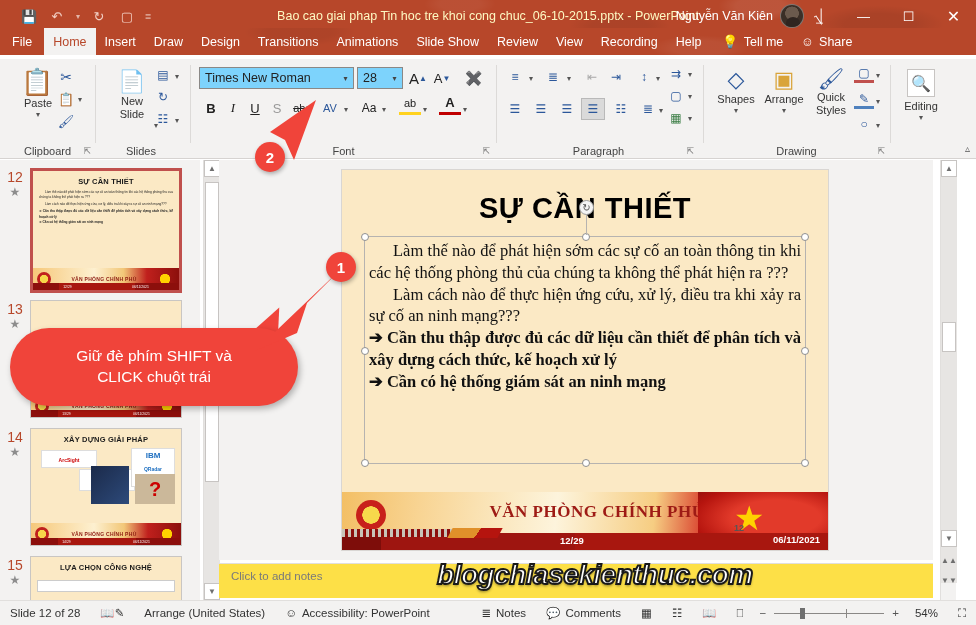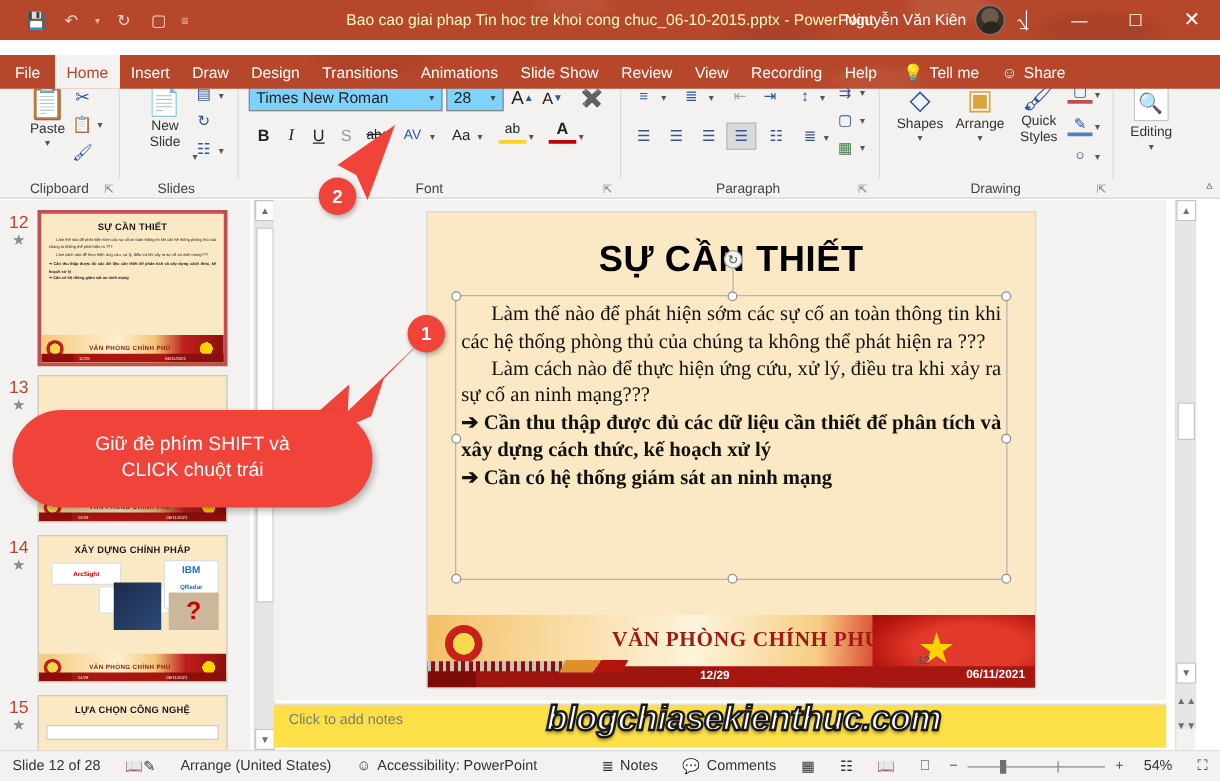--- a/index.html
+++ b/index.html
@@ -53,21 +53,21 @@
     border-radius: 50% 50% 40% 40%; background:#2f2520;
   }
   .wbtns { position: absolute; right: 0; top: 0; height: 32px; display: flex; z-index: 3; }
   .wbtn { width: 45px; height: 32px; display:flex; align-items:center; justify-content:center;
           color:#fff; font-size: 13px; }
   .wbtn.ribbon-opt { font-size: 14px; }
   .wbtn.close { font-size: 16px; }
 
   
   .tabbar {
-    position: absolute; top: 44px; left: 0; width: 976px; height: 27px;
+    position: absolute; top: 28px; left: 0; width: 976px; height: 27px;
     background: #b7472a; display: flex; align-items: flex-start; z-index: 2;
   }
   .tabbar::after {
     content:""; position:absolute; inset:0;
     background:
       radial-gradient(ellipse 80px 20px at 300px 4px, rgba(0,0,0,.05) 40%, transparent 70%),
       radial-gradient(ellipse 70px 18px at 700px 20px, rgba(255,255,255,.05) 40%, transparent 70%);
     pointer-events:none;
   }
   .tab {
@@ -519,21 +519,21 @@
         </div>
       </div>
     </div>
 
     <div class="thumb-row" style="top:268px;">
       <div class="thumb-num">
         <span>14</span>
         <span class="star">★</span>
       </div>
       <div class="slide-mini" style="height:118px;">
-        <div class="mini-title">XÂY DỰNG CHÍNH PHÁP</div>
+        <div class="mini-title">XÂY DỰNG GIẢI PHÁP</div>
         <div style="position:relative;height:64px;">
           <div style="position:absolute;left:10px;top:6px;width:56px;height:18px;background:#fff;border:1px solid #ddd;font-size:5px;color:#c00;text-align:center;line-height:18px;font-weight:bold;">ArcSight</div>
           <div style="position:absolute;left:10px;top:25px;width:56px;height:22px;background:#fff;border:1px solid #ddd;font-size:9px;color:#0096d6;text-align:center;line-height:22px;font-style:italic;font-weight:bold;margin-left:38px;">hp</div>
           <div style="position:absolute;left:60px;top:22px;width:38px;height:38px;background:linear-gradient(135deg,#1b2a4a,#2d4a7a);"></div>
           <div style="position:absolute;left:100px;top:4px;width:44px;height:39px;background:#fff;border:1px solid #ddd;font-size:8px;color:#1f70c1;text-align:center;line-height:13px;font-weight:bold;">IBM<br><span style="font-size:5px;">QRadar</span></div>
           <div style="position:absolute;left:104px;top:30px;width:40px;height:30px;background:#cbb89a;color:#c00;font-size:20px;font-weight:bold;text-align:center;line-height:30px;">?</div>
         </div>
         <div class="mini-footer">
           <div class="emb"></div>
           <div class="fname">VĂN PHÒNG CHÍNH PHỦ</div>

